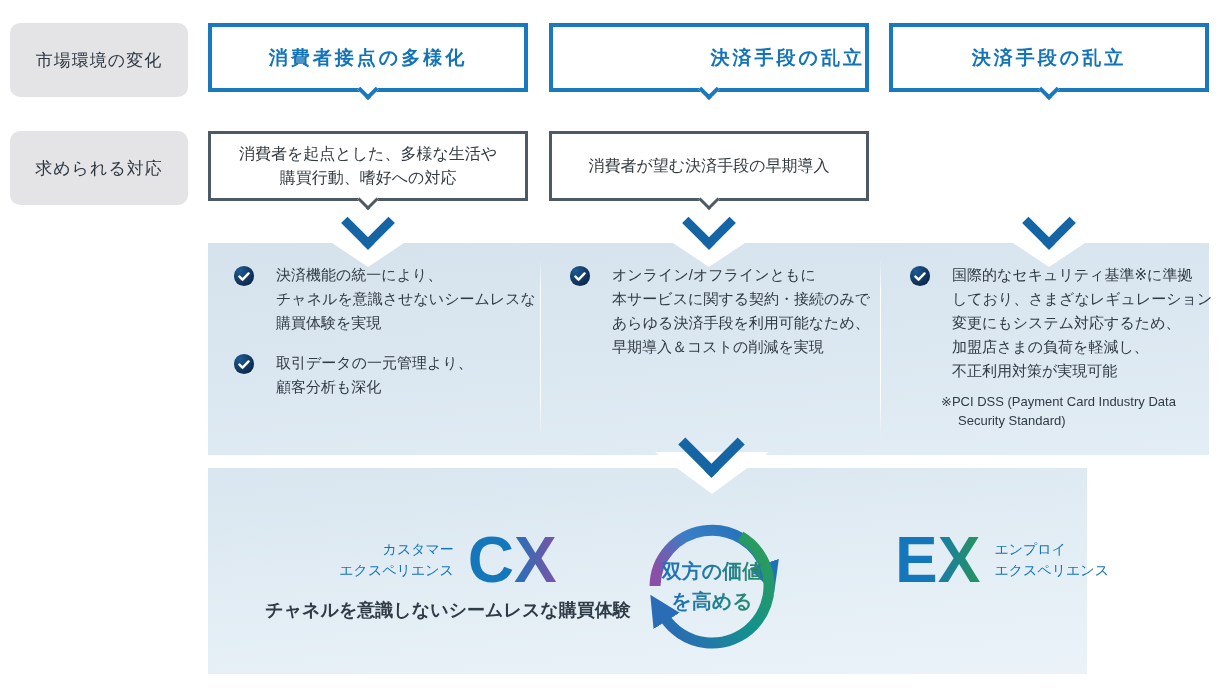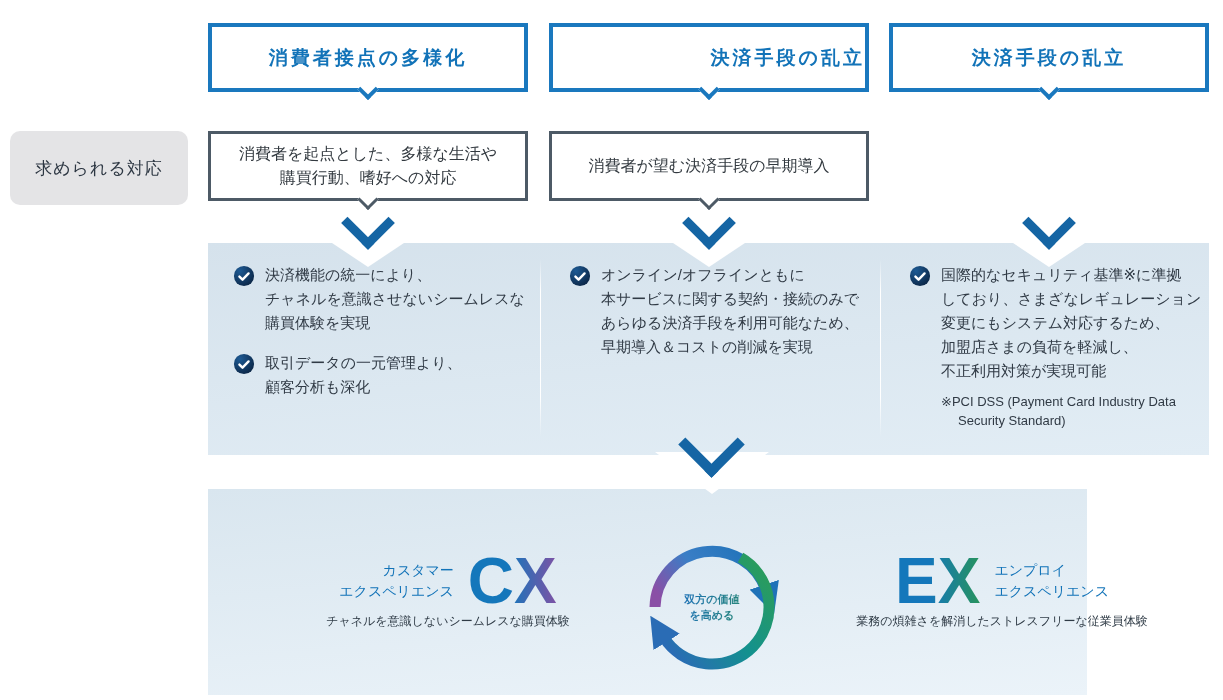--- a/index.html
+++ b/index.html
@@ -38,56 +38,59 @@
 
   
   .service-panel { position:absolute; left:10px; top:243px; width:178px; height:425px;
     background:#1273b8; border-radius:14px 0 0 14px; }
   .service-panel .name { position:absolute; right:16px; top:50%; transform:translateY(-50%);
     color:#fff; font-weight:bold; font-size:22px; line-height:1.38; text-align:right; white-space:pre-line; }
 
   
   .top-section { position:absolute; left:208px; top:243px; width:1001px; height:212px;
     background:linear-gradient(175deg,#d5e2ec 0%,#e2edf5 100%); z-index:1; }
-  .bottom-section { position:absolute; left:208px; top:489px; width:879px; height:206px;
+  .bottom-section { position:absolute; left:208px; top:468px; width:879px; height:206px;
     background:linear-gradient(175deg,#d9e6ef 0%,#ebf3f9 100%); z-index:1; }
   .v-divider { position:absolute; top:16px; width:1px; height:178px;
     background:linear-gradient(180deg,rgba(255,255,255,0),#fff 18%,#fff 78%,rgba(255,255,255,0)); }
 
   .col { position:absolute; top:20px; width:306px; }
-  .check-item { display:flex; gap:10px; }
+  .check-item { display:flex; gap:21px; }
   .check-item + .check-item { margin-top:16px; }
   .check-item svg { flex:0 0 22px; margin-top:2px; }
   .check-item .txt { font-size:15px; color:#303a45; line-height:1.6; white-space:pre-line; }
   .footnote { margin:10px 0 0 32px; font-size:13px; color:#303a45; line-height:1.45;
     white-space:pre-line; padding-left:17px; text-indent:-17px; }
 
   
   .xp-group { position:absolute; text-align:center; }
   .xp-top { display:flex; align-items:center; justify-content:center; gap:14px; }
   .xp-label { font-size:14px; color:#1273b8; line-height:1.5; white-space:pre-line; }
   .xp-label.right { text-align:right; }
   .xp-label.left  { text-align:left; }
   .xp-letters { font-size:64px; font-weight:bold; line-height:1;
     -webkit-background-clip:text; background-clip:text; color:transparent; }
   .cx-letters { background-image:linear-gradient(90deg,#1477bb 45%,#7e52a5 100%); }
   .ex-letters { background-image:linear-gradient(90deg,#1477bb 40%,#27935d 100%); }
-  .xp-caption { font-size:12px; font-weight:normal; color:#2f3b46; }
+  .xp-caption { margin-top:6px; font-size:18px; font-weight:bold; color:#2f3b46; }
 
   .cycle-wrap { position:absolute; left:434px; top:48px; width:140px; height:140px; }
   .cycle-text { position:absolute; inset:0; display:flex; align-items:center; justify-content:center;
-    text-align:center; font-size:11px; font-weight:bold; line-height:1.5; white-space:pre-line;
+    text-align:center; font-size:20px; font-weight:bold; line-height:1.5; white-space:pre-line;
     background-image:linear-gradient(100deg,#1f72b8 30%,#2b9158 90%);
     -webkit-background-clip:text; background-clip:text; color:transparent; }
 </style>
 </head>
 <body>
 
 <div class="canvas">
 
+  <div class="gray-label" style="top:23px;">
+    <span>市場環境の変化</span>
+  </div>
   <div class="blue-box" style="left:208px;">
     <span class="title">消費者接点の多様化</span>
     <span class="tail blue"></span>
   </div>
   <div class="blue-box" style="left:549px;justify-content:flex-end;">
     <span class="title">決済手段の乱立</span>
     <span class="tail blue"></span>
   </div>
   <div class="blue-box" style="left:889px;">
     <span class="title">決済手段の乱立</span>
@@ -215,17 +218,16 @@
       <div class="cycle-text">双方の価値
 を高める</div>
     </div>
 
     <div class="xp-group" style="left:588px; top:60px; width:412px;">
       <div class="xp-top">
         <div class="xp-letters ex-letters">EX</div>
         <div class="xp-label left">エンプロイ
 エクスペリエンス</div>
       </div>
-      <div class="xp-caption">業務の煩雑さを解消したストレスフリーな従業員体験</div>
     </div>
 
   </div>
 </div>
 
 </body></html>

